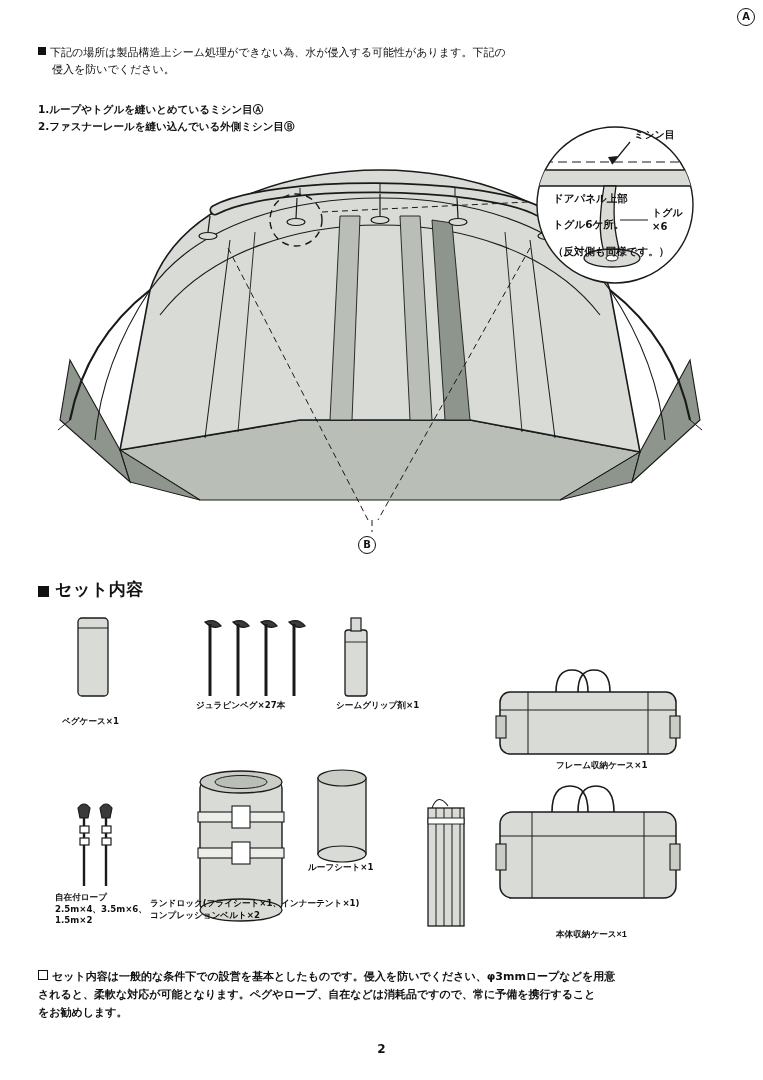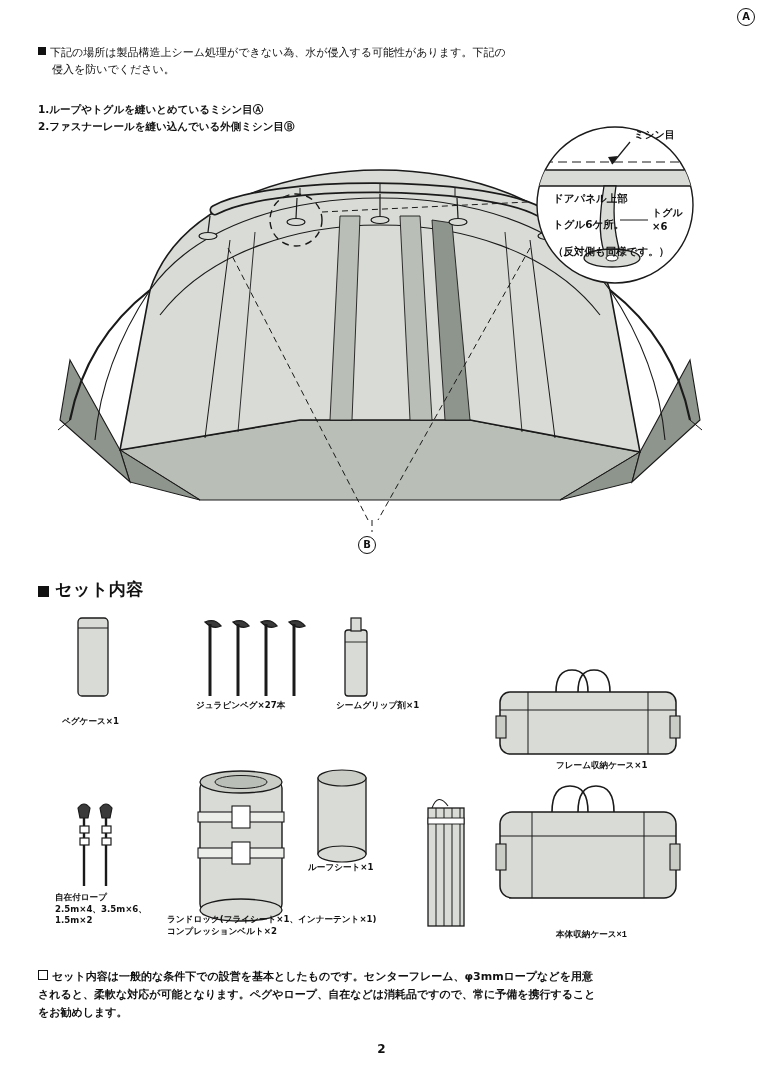--- a/index.html
+++ b/index.html
@@ -276,28 +276,28 @@
         <rect x="670" y="244" width="10" height="26" fill="#c9cdc6" stroke="#1a1a1a" stroke-width="1.1"></rect>
       </g>
     </svg>
 
     <div class="cap p-abs" style="left:62px; top:116px;">ペグケース×1</div>
     <div class="cap p-abs" style="left:196px; top:100px;">ジュラピンペグ×27本</div>
     <div class="cap p-abs" style="left:336px; top:100px;">シームグリップ剤×1</div>
     <div class="cap p-abs" style="left:55px; top:292px;">自在付ロープ
 2.5m×4、3.5m×6、
 1.5m×2</div>
-    <div class="cap p-abs" style="left:150px; top:314px;margin-left:17px;">ランドロック(フライシート×1、インナーテント×1)
+    <div class="cap p-abs" style="left:150px; top:298px;">ランドロック(フライシート×1、インナーテント×1)
 コンプレッションベルト×2</div>
     <div class="cap p-abs" style="left:308px; top:262px;">ルーフシート×1</div>
     <div class="cap p-abs" style="left:556px; top:160px;">フレーム収納ケース×1</div>
     <div class="cap p-abs" style="left:556px; top:330px;font-family:Liberation Mono, monospace;">本体収納ケース×1</div>
   </div>
 
 
   <div class="botnote">
-    <span class="chk"></span><span>セット内容は一般的な条件下での設営を基本としたものです。センターフレーム、φ3mmロープなどを用意</span>
+    <span class="chk"></span><span>セット内容は一般的な条件下での設営を基本としたものです。侵入を防いでください、φ3mmロープなどを用意</span>
     <div>されると、柔軟な対応が可能となります。ペグやロープ、自在などは消耗品ですので、常に予備を携行すること</div>
     <div>をお勧めします。</div>
   </div>
 
   <div class="pageno">2</div>
 </div>
 
 </body></html>

